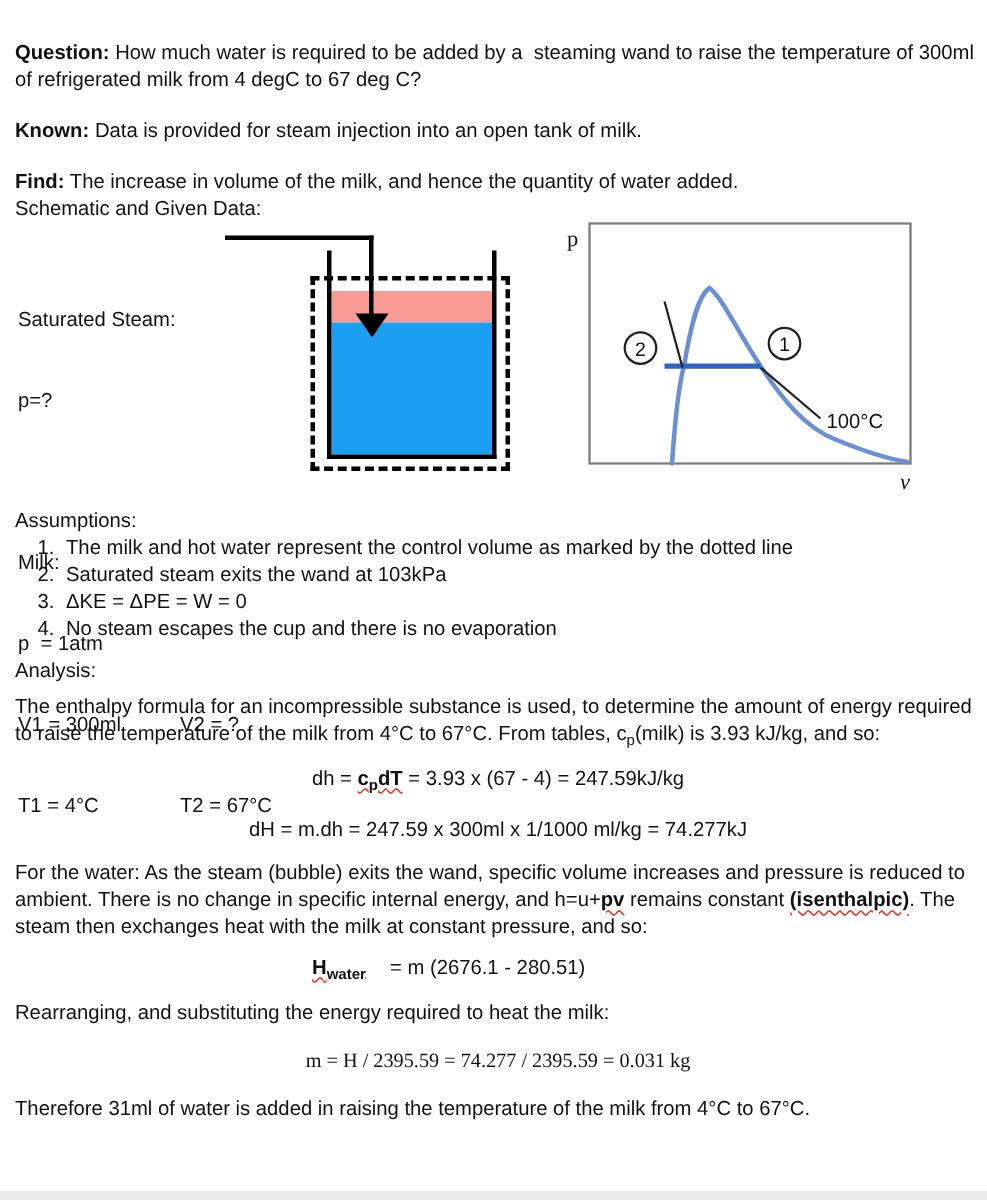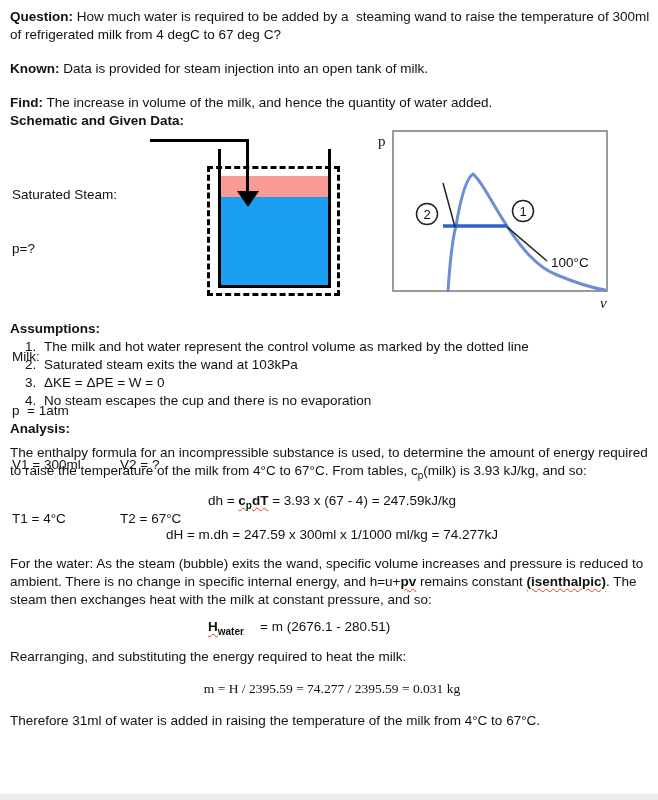--- a/index.html
+++ b/index.html
@@ -1,26 +1,26 @@
 <!DOCTYPE html>
 <html><head>
 <meta charset="utf-8">
 <style>
   html,body{margin:0;padding:0;}
   body{
     width:658px;height:800px;background:#ffffff;overflow:hidden;
     font-family:"Liberation Sans","DejaVu Sans",sans-serif;
     font-size:13.5px;line-height:18px;color:#111;position:relative;
   }
-  .page{padding:8px 10px 0 10px;}
+  .page{padding:26px 10px 0 10px;}
   .para{margin:0;white-space:pre-wrap;width:644px;}
   b{font-weight:bold;}
   .mt16{margin-top:16px;}
   .mt12{margin-top:12px;}
-  .heading{font-weight:bold;margin:0;}
+  .heading{font-weight:normal;margin:0;}
   
   .figure{position:relative;height:190px;margin:0;}
   .given{position:absolute;left:2px;top:20px;white-space:pre;}
   .given .row{display:flex;}
   .given .c1{width:108px;white-space:pre;}
   .gap{height:18px;}
   
   .shape{position:absolute;}
   .arrow-h{left:140px;top:9px;width:99px;height:3px;background:#000;}
   .arrow-v{left:236px;top:9px;width:3px;height:53px;background:#000;}

